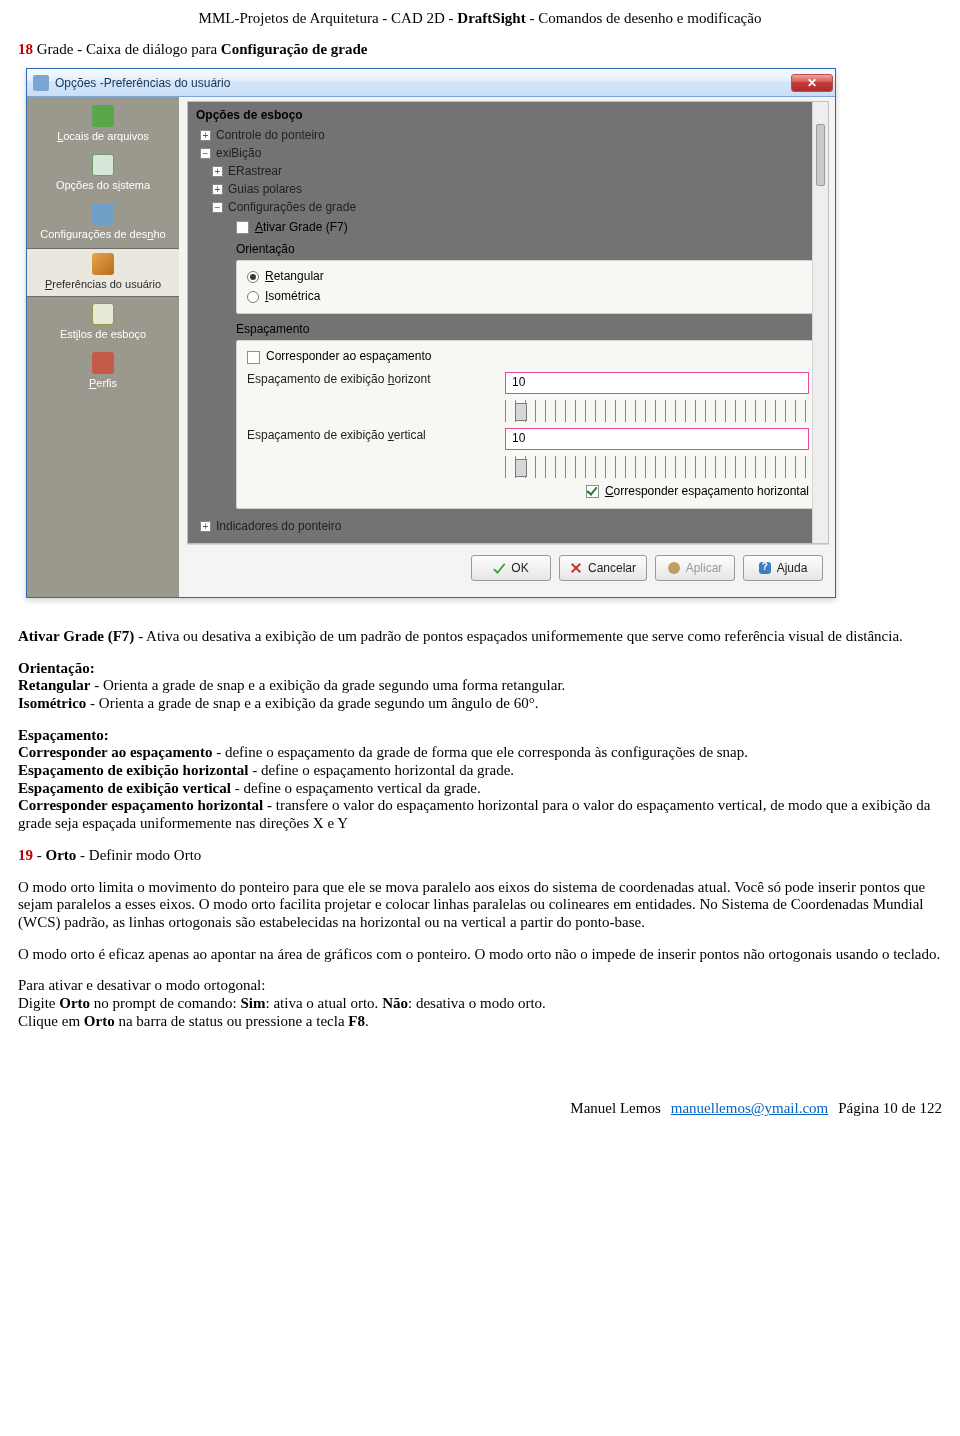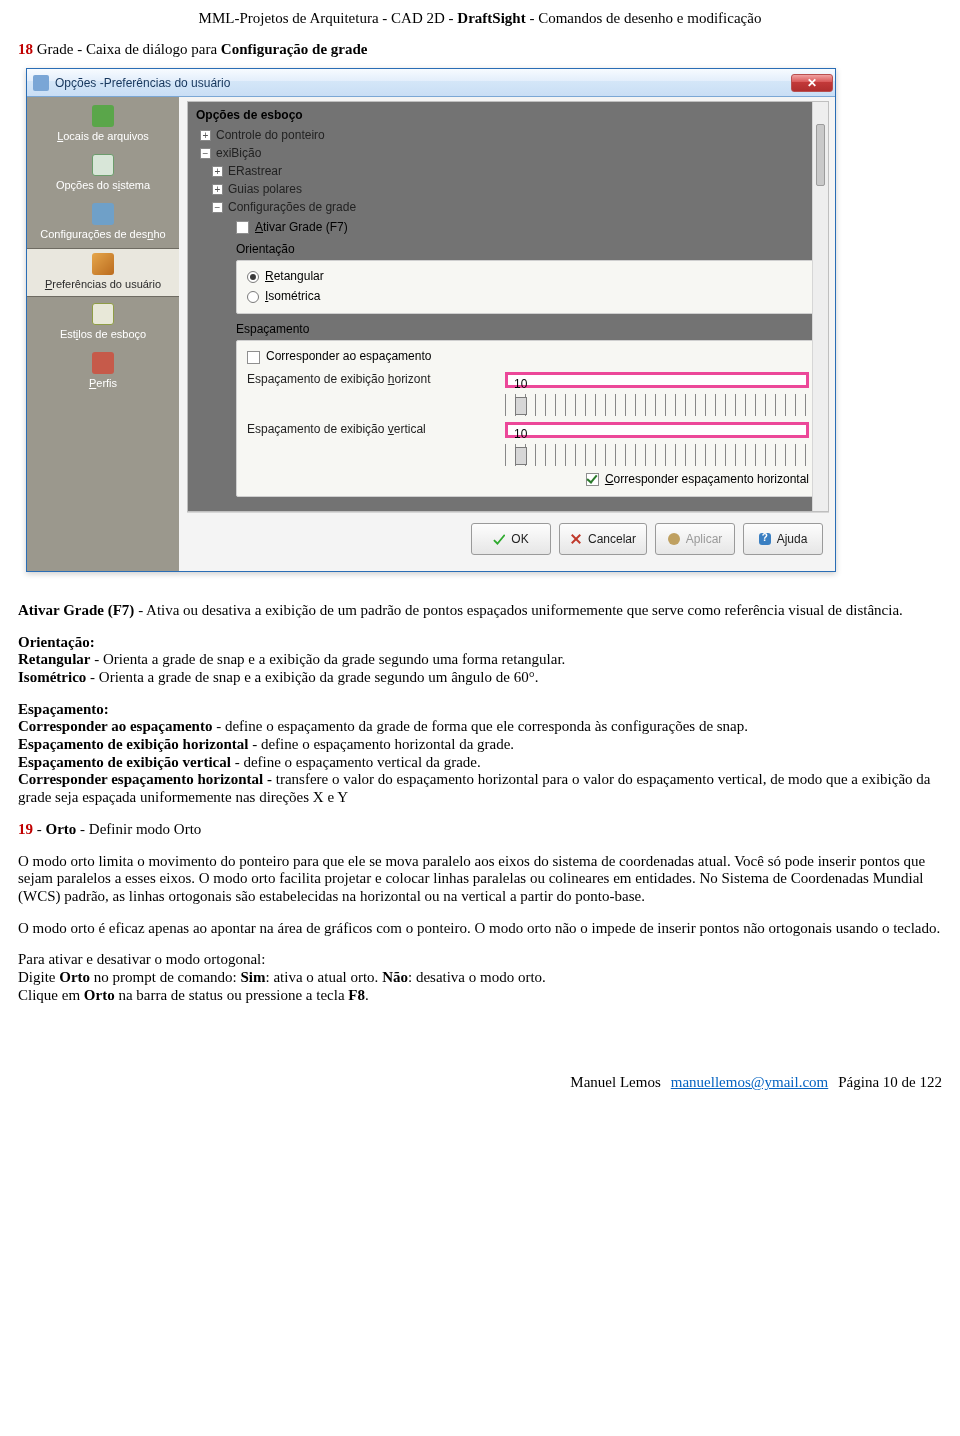--- a/index.html
+++ b/index.html
@@ -35,26 +35,26 @@
   .tree-node .toggle { display:inline-block; width:11px; height:11px; border:1px solid #888; background:#fff; text-align:center; line-height:9px; font-size:10px; margin-right:5px; vertical-align:middle; color:#555; }
   .sub-group { margin-left: 40px; margin-top:4px; }
   .chk { display:inline-block; width:13px; height:13px; border:1px solid #8f8f8f; background:#fff; vertical-align:middle; margin-right:6px; position:relative;}
   .chk.checked::after { content:""; position:absolute; left:2px; top:-1px; width:4px; height:8px; border:2px solid #2b7a2b; border-top:none; border-left:none; transform:rotate(40deg); }
   .rad { display:inline-block; width:12px; height:12px; border:1px solid #7a7a7a; border-radius:50%; background:#fff; vertical-align:middle; margin-right:6px; position:relative;}
   .rad.on::after { content:""; position:absolute; left:2px; top:2px; width:6px; height:6px; background:#3a3a3a; border-radius:50%; }
   .section-label { font-size:12px; color:#000; margin:8px 0 4px; }
   .boxed { border:1px solid #cfcfcf; background:#f7f7f3; padding:8px 10px 10px; border-radius:2px; margin:2px 0 6px; }
   .form-row { display:flex; align-items:flex-start; gap:10px; margin:6px 0; }
   .form-row label { flex: 0 0 248px; font-size:12px; color:#222; }
-  .form-row .input { flex:1; height:16px; border:3px solid #ec4899; background:#fff; padding:2px 6px; font-size:12px; }
+  .form-row .input { flex:1; height:22px; border:1px solid #ec4899; background:#fff; padding:2px 6px; font-size:12px; }
   .slider { height:22px; background:repeating-linear-gradient(90deg,#888 0 1px,transparent 1px 10px); position:relative; margin:0 0 4px 258px; }
   .slider::after { content:""; position:absolute; left:10px; top:3px; width:10px; height:16px; background:#d7d7d7; border:1px solid #7a7a7a; }
   .match-row { text-align:right; margin-top:6px; }
   .btnbar { display:flex; justify-content:flex-end; gap:8px; padding:10px 6px 10px; background:#f4f4f4; border-top:1px solid #d6d6d6; }
-  .btn { min-width:80px; height:32px; border:1px solid #9a9a9a; background:linear-gradient(#fdfdfd,#e6e6e6); border-radius:3px; display:flex; align-items:center; justify-content:center; gap:6px; font-size:12px; color:#222; padding:0 10px; }
+  .btn { min-width:80px; height:26px; border:1px solid #9a9a9a; background:linear-gradient(#fdfdfd,#e6e6e6); border-radius:3px; display:flex; align-items:center; justify-content:center; gap:6px; font-size:12px; color:#222; padding:0 10px; }
   .btn.dis { color:#9a9a9a; }
   .btn .bico { width:12px; height:12px; }
   .ico-ok { background:#2faa2f; clip-path: polygon(10% 55%, 0 65%, 35% 100%, 100% 20%, 90% 10%, 35% 78%); }
   .ico-x { position:relative; }
   .ico-x::before,.ico-x::after { content:""; position:absolute; left:5px; top:0; width:2px; height:12px; background:#c0392b; }
   .ico-x::before{ transform:rotate(45deg);} .ico-x::after{ transform:rotate(-45deg);}
   .ico-ap { background:#bfa060; border-radius:50%; }
   .ico-q { background:#3a7fc2; border-radius:3px; position:relative; }
   .ico-q::after { content:"?"; color:#fff; font-size:10px; font-weight:bold; position:absolute; left:3px; top:-1px; }
 
@@ -139,20 +139,21 @@
               </div>
               <div class="slider"></div>
               <div class="form-row">
                 <label><span>Espaçamento de exibição </span><span class="underline">v</span><span>ertical</span></label>
                 <div class="input">10</div>
               </div>
               <div class="slider"></div>
               <div class="match-row"><span class="chk checked"></span><span class="underline">C</span><span>orresponder espaçamento horizontal</span></div>
             </div>
           </div>
+          <div class="tree-node top" style="margin-top:8px;"><span class="toggle">+</span><span>Indicadores do ponteiro</span></div>
         </div>
       </div>
       <div class="btnbar">
         <div class="btn">
             <span class="bico ico-ok"></span>
             <span>OK</span>
           </div>
         <div class="btn">
             <span class="bico ico-x"></span>
             <span>Cancelar</span>

